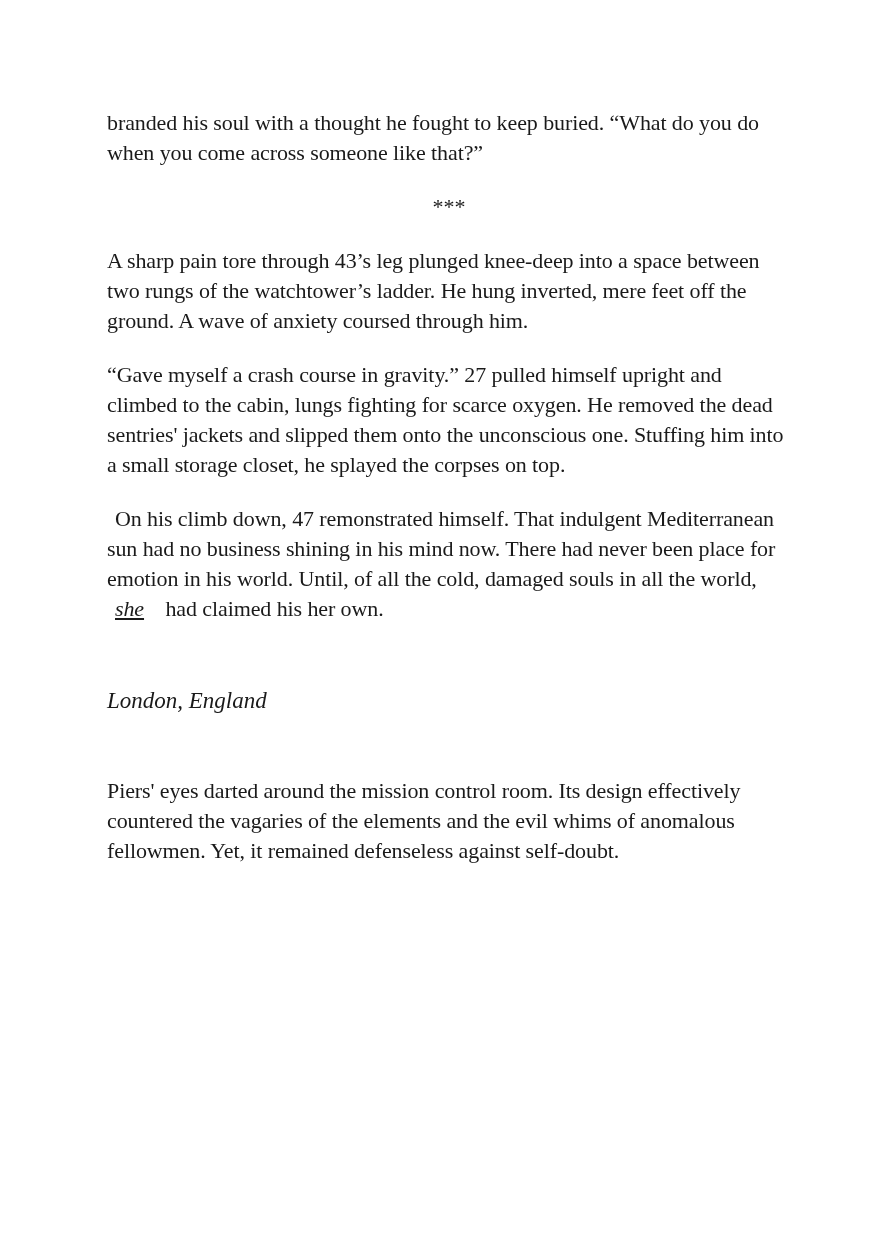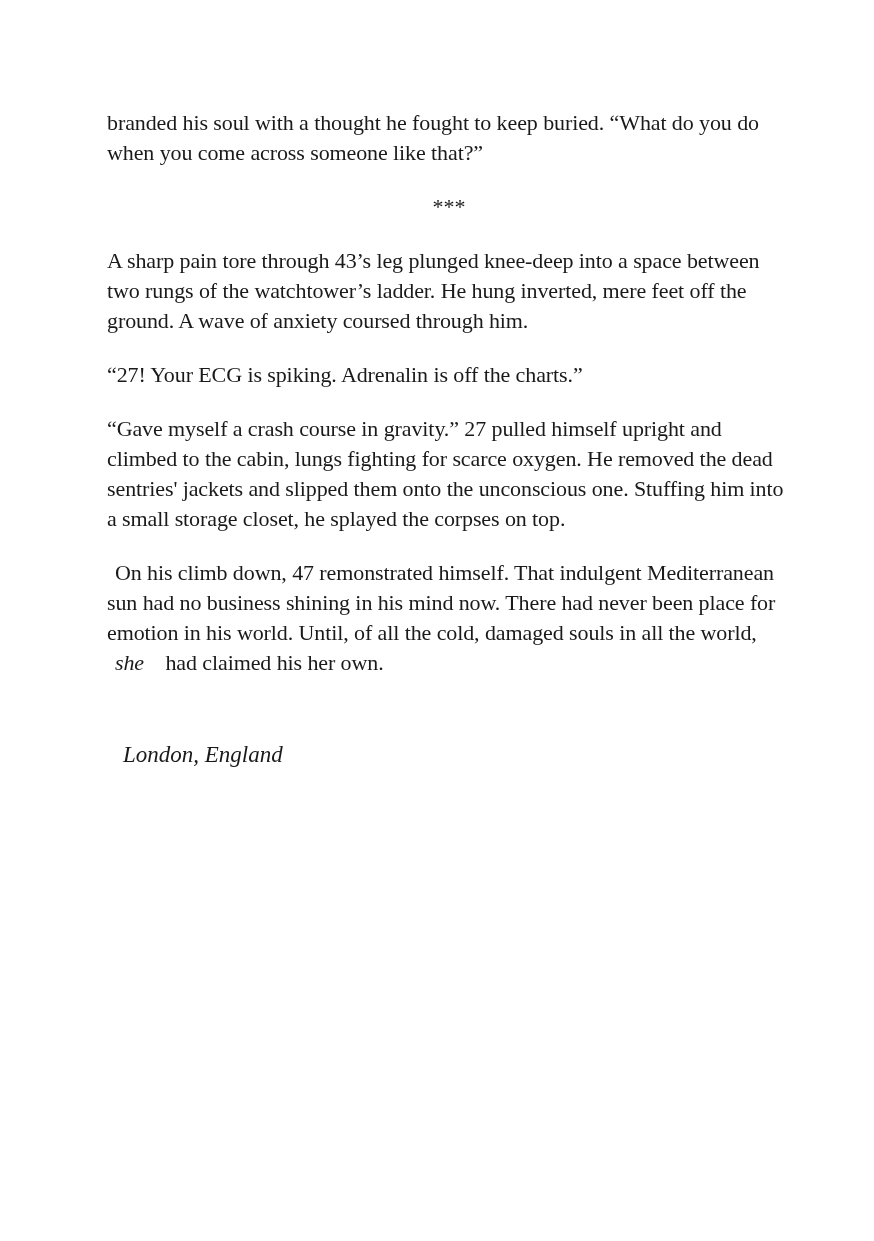--- a/index.html
+++ b/index.html
@@ -29,23 +29,23 @@
   .scene-break {
     font-size: 22px;
     line-height: 30px;
     text-align: center;
     margin: 0 0 8px 0;
   }
   .scene-heading {
     font-size: 23px;
     line-height: 30px;
     font-style: italic;
-    margin: 46px 0 44px 16px;
+    margin: 46px 0 44px 0;
   }
-  .italic { font-style: italic; }
+  .italic { font-style: italic; text-decoration: underline; }
   .progress-bar {
     position: absolute;
     left: 96px;
     bottom: 0;
     width: 183px;
     height: 5px;
     border-radius: 1px;
   }
 </style>
 </head>
@@ -53,31 +53,31 @@
 
 <div class="page">
   <div class="content">
 
     <p class="body-text">branded his soul with a thought he fought to keep buried. “What do you do when you come across someone like that?”</p>
 
     <p class="scene-break">***</p>
 
     <p class="body-text">A sharp pain tore through 43’s leg plunged knee-deep into a space between two rungs of the watchtower’s ladder. He hung inverted, mere feet off the ground. A wave of anxiety coursed through him.</p>
 
-    <p class="body-text">“27! Your ECG is spiking. Adrenalin is off the charts.”</p>
 
     <p class="body-text">“Gave myself a crash course in gravity.” 27 pulled himself upright and climbed to the cabin, lungs fighting for scarce oxygen. He removed the dead sentries' jackets and slipped them onto the unconscious one. Stuffing him into a small storage closet, he splayed the corpses on top.</p>
 
 
     <p class="body-text">
       <span>On his climb down, 47 remonstrated himself. That indulgent Mediterranean sun had no business shining in his mind now. There had never been place for emotion in his world. Until, of all the cold, damaged souls in all the world, </span><span class="italic">she</span><span> had claimed his her own.</span>
     </p>
 
 
     <p class="scene-heading">London, England</p>
 
 
 
+    <p class="body-text">Piers' eyes darted around the mission control room. Its design effectively countered the vagaries of the elements and the evil whims of anomalous fellowmen. Yet, it remained defenseless against self-doubt.</p>
 
   </div>
 
   <div class="progress-bar" style="background: rgb(66, 133, 244); width: 184px;"></div>
 </div>
 
 </body></html>

